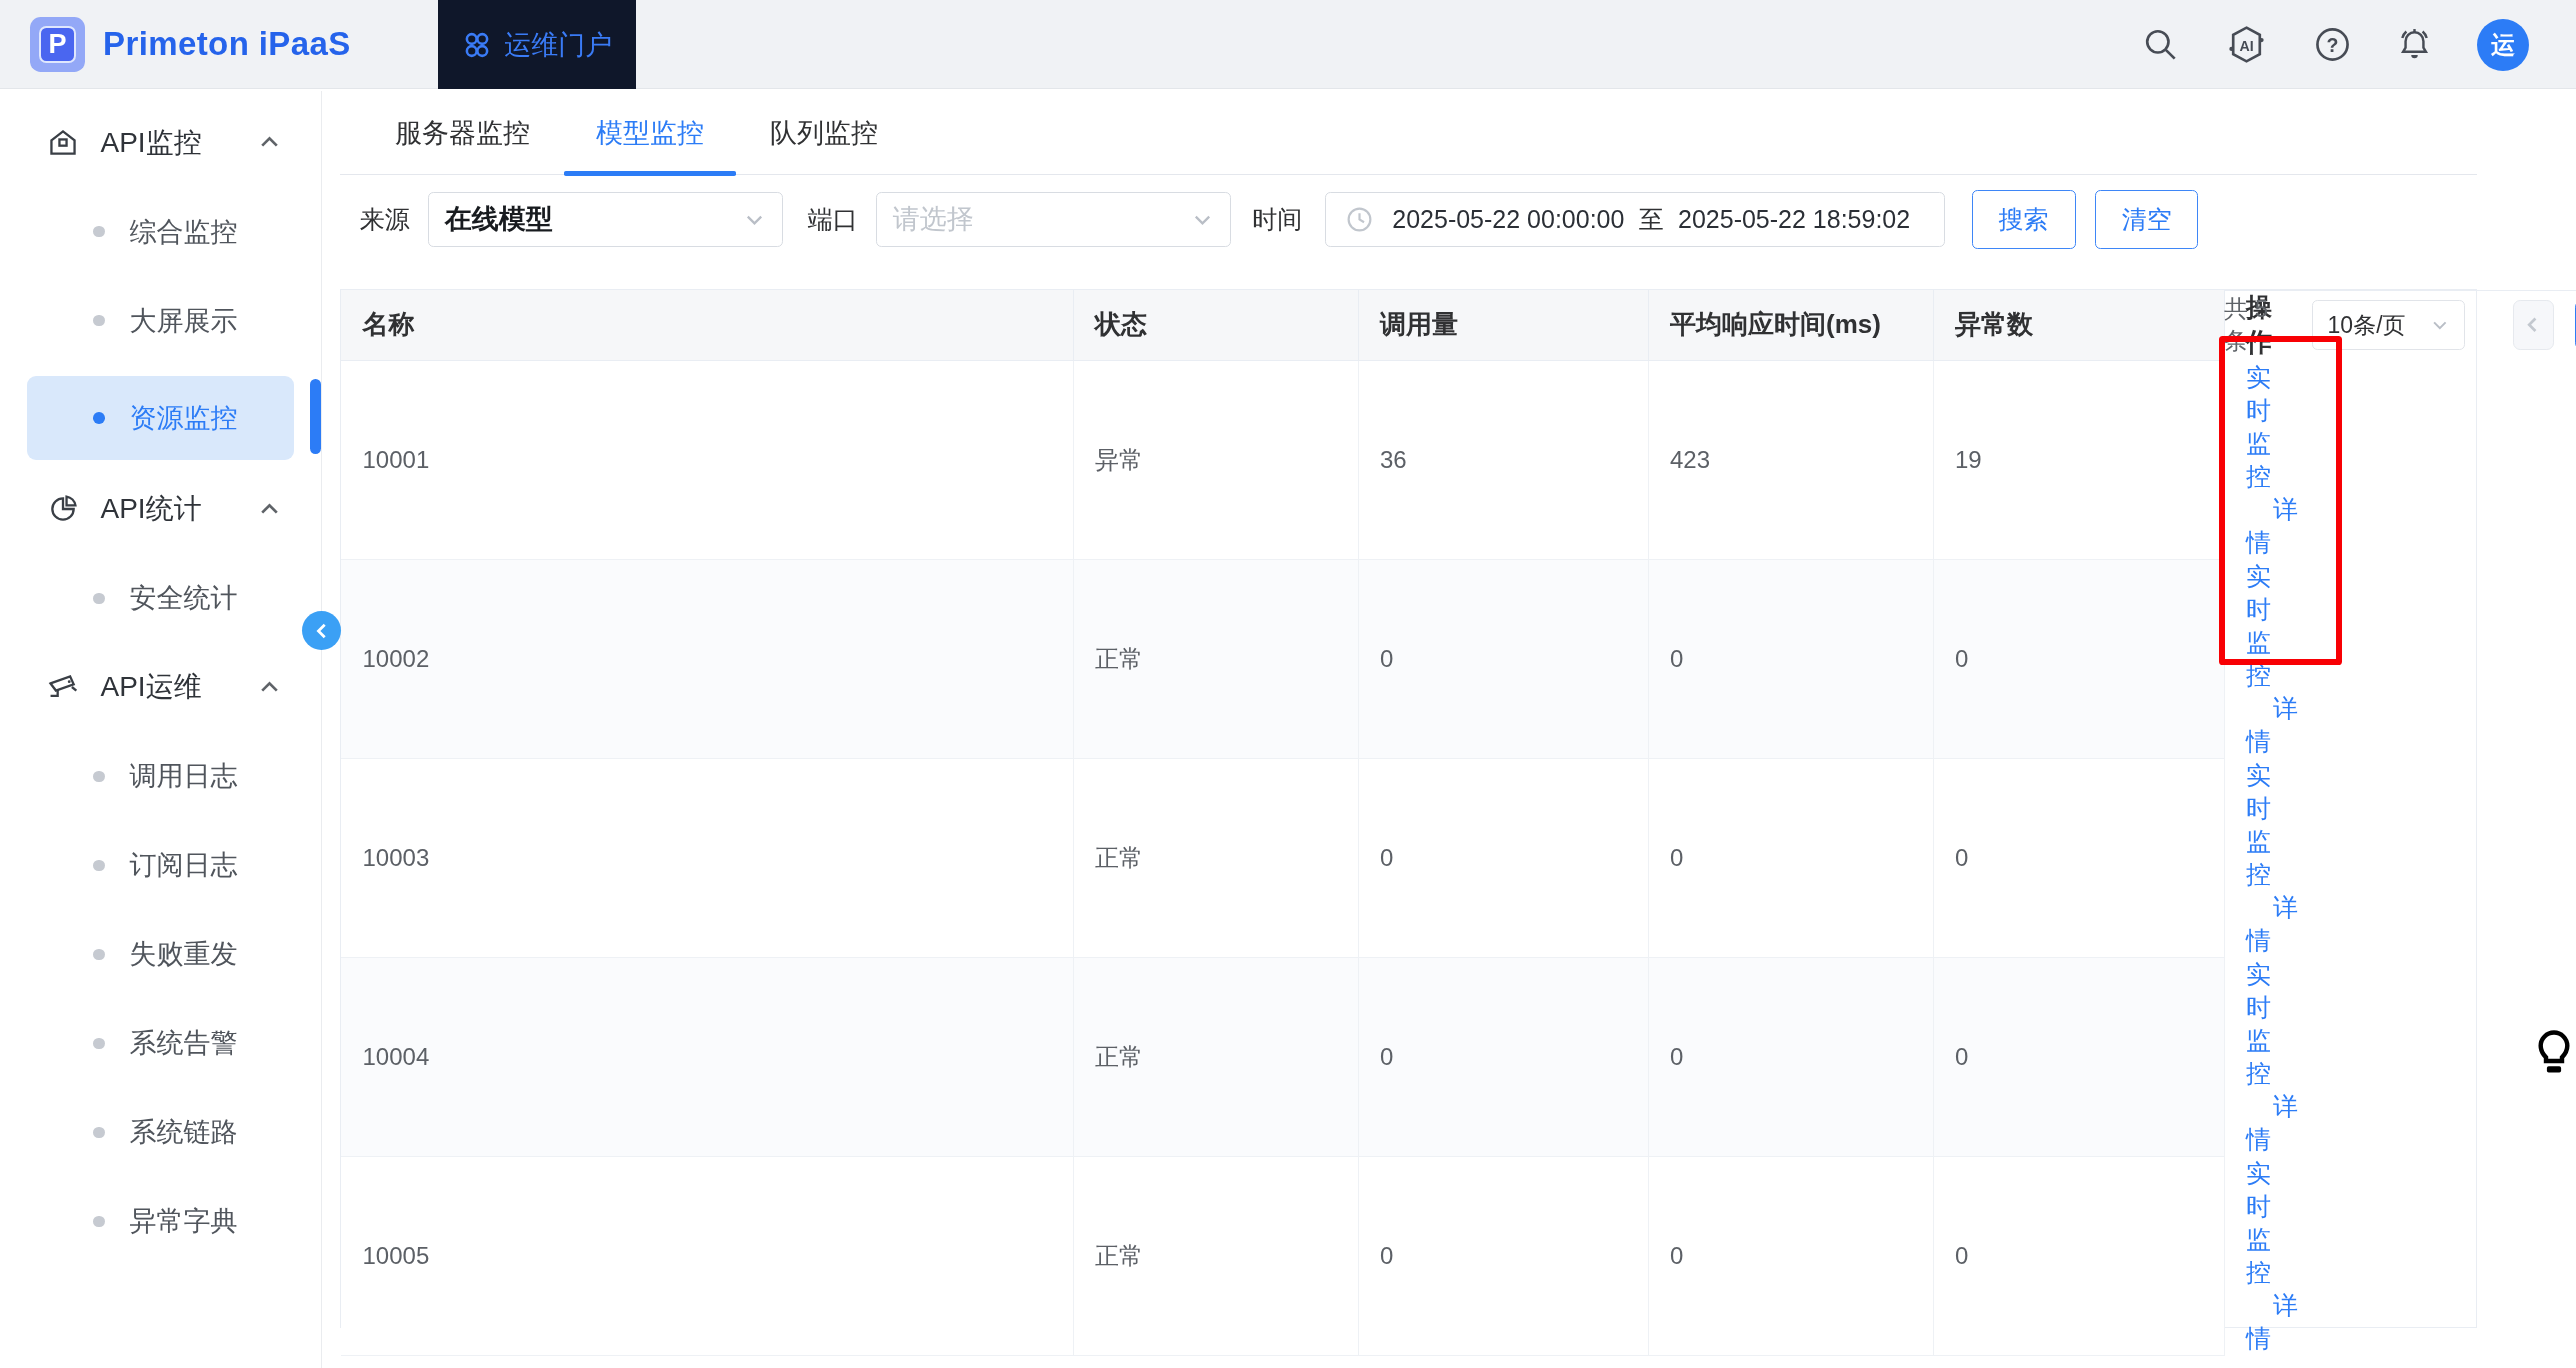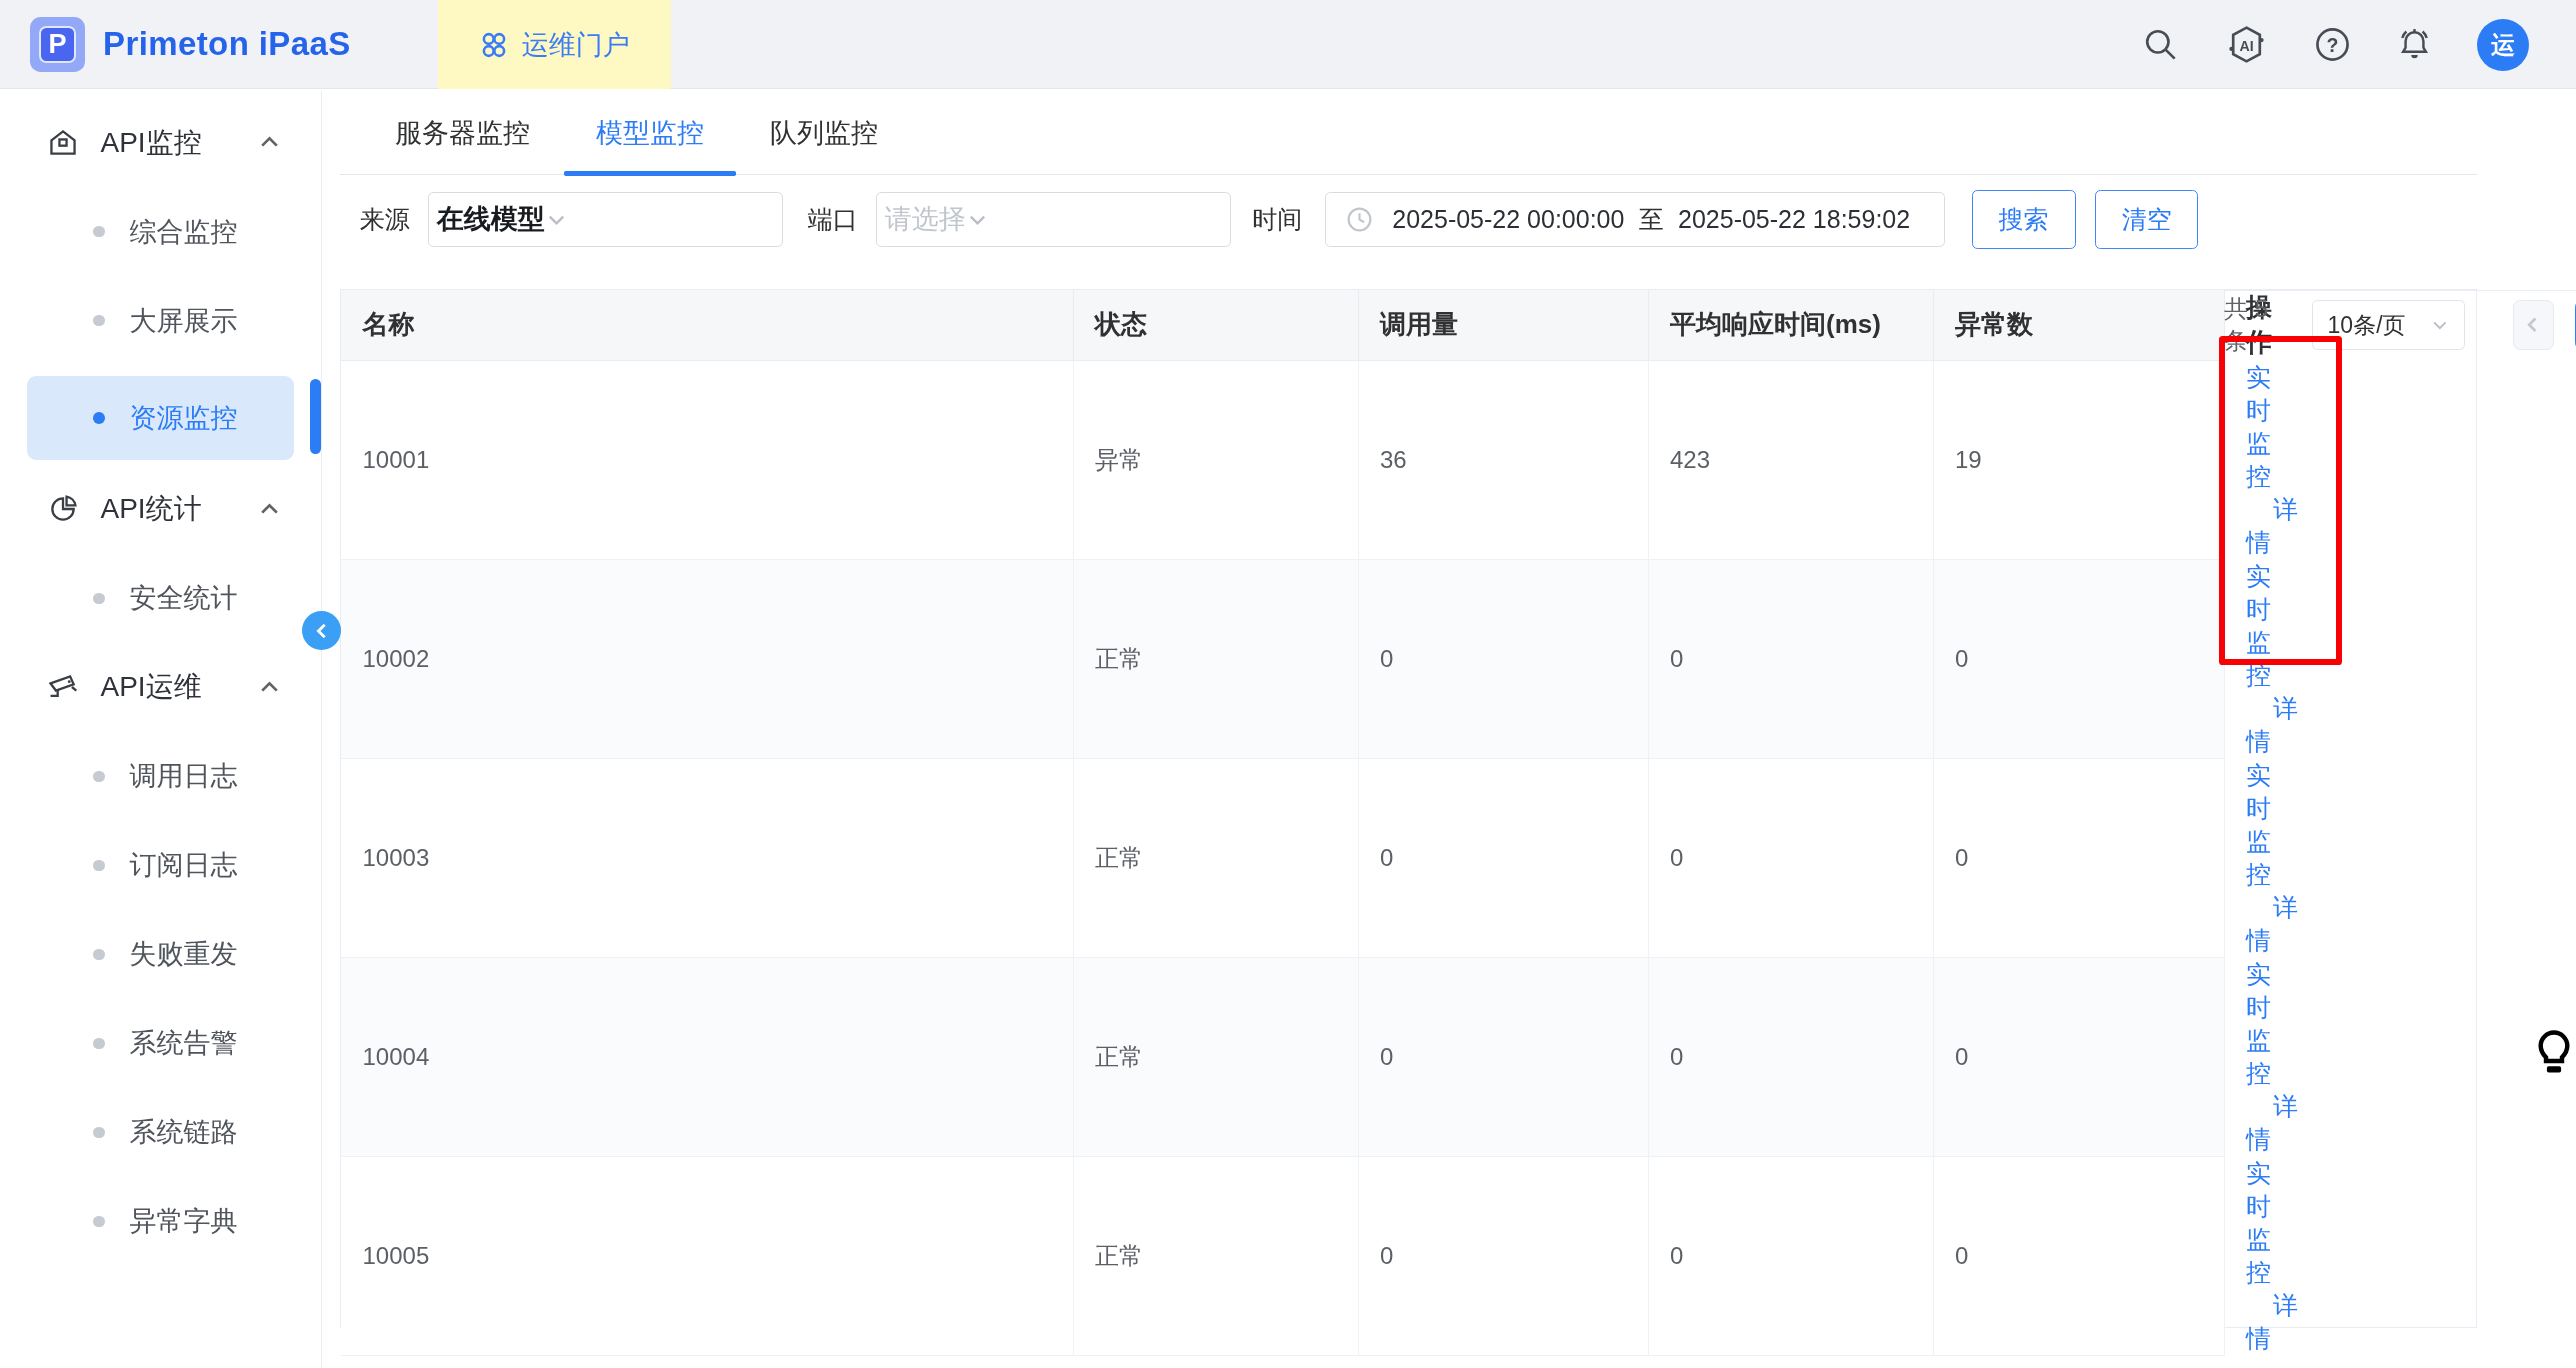--- a/index.html
+++ b/index.html
@@ -26,22 +26,22 @@
   }
   .logo-badge .inner {
     position:absolute; inset:9px; background:#4a66f0; border-radius:7.2px;
     border:2.7px solid #dfe7fd;
     display:flex; align-items:center; justify-content:center;
     color:#fff; font-weight:bold; font-size:27px;
   }
   .logo-text { font-size:33px; font-weight:bold; color:#2563eb; letter-spacing:0.4px; }
 
   .portal-tab {
-    position:absolute; left:438px; top:0; height:89px; width:233px;
-    background:#fef9c3; display:flex; align-items:center; justify-content:center;
+    position:absolute; left:438px; top:0; height:89px; width:198px;
+    background:#0f172a; display:flex; align-items:center; justify-content:center;
     gap:12.5px; color:#3a7bf6; font-size:27px; cursor:pointer;
   }
 
   .header-right { position:absolute; right:47px; top:0; height:89px; display:flex; align-items:center; gap:43px; }
   .hicon { width:39px; height:39px; color:#474c55; cursor:pointer; }
   .avatar {
     width:52px; height:52px; border-radius:50%; background:#2c7cf6;
     color:#fff; font-size:24px; font-weight:bold;
     display:flex; align-items:center; justify-content:center; cursor:pointer;
   }
@@ -81,22 +81,22 @@
 
   .tabs-bar { height:84px; border-bottom:1.8px solid #e4e7ed; display:flex; gap:66px; padding-left:55px; }
   .tab { position:relative; height:100%; display:flex; align-items:center; font-size:27px; color:#303133; cursor:pointer; }
   .tab.active { color:#2c7cf6; }
   .tab-underline { position:absolute; bottom:-1.8px; left:-32px; right:-32px; height:4.5px; background:#2c7cf6; border-radius:1.8px; }
 
   .filter-row { margin-top:12.5px; display:flex; align-items:center; padding-left:19.7px; height:63px; }
   .flabel { font-size:25px; color:#303133; white-space:nowrap; }
   .select-box {
     height:55px; border:1.8px solid #d8dce2; border-radius:5.4px; background:#fff;
-    display:flex; align-items:center; 
-    padding:0 8px; cursor:pointer;
+    display:flex; align-items:center; justify-content:space-between;
+    padding:0 16px; cursor:pointer;
   }
   .select-box .chev { width:23px; height:23px; color:#b9bec6; }
   .sel-source { width:355px; margin-left:18px; }
   .sel-source .sel-text { font-size:27px; font-weight:600; color:#181b1f; }
   .sel-port { width:355px; margin-left:18px; }
   .sel-port .sel-text { font-size:27px; color:#c1c6cd; }
   .lab-port { margin-left:25px; }
   .lab-time { margin-left:21.5px; }
   .date-range {
     margin-left:22.4px; width:620px; height:55px; border:1.8px solid #d8dce2; border-radius:5.4px;

